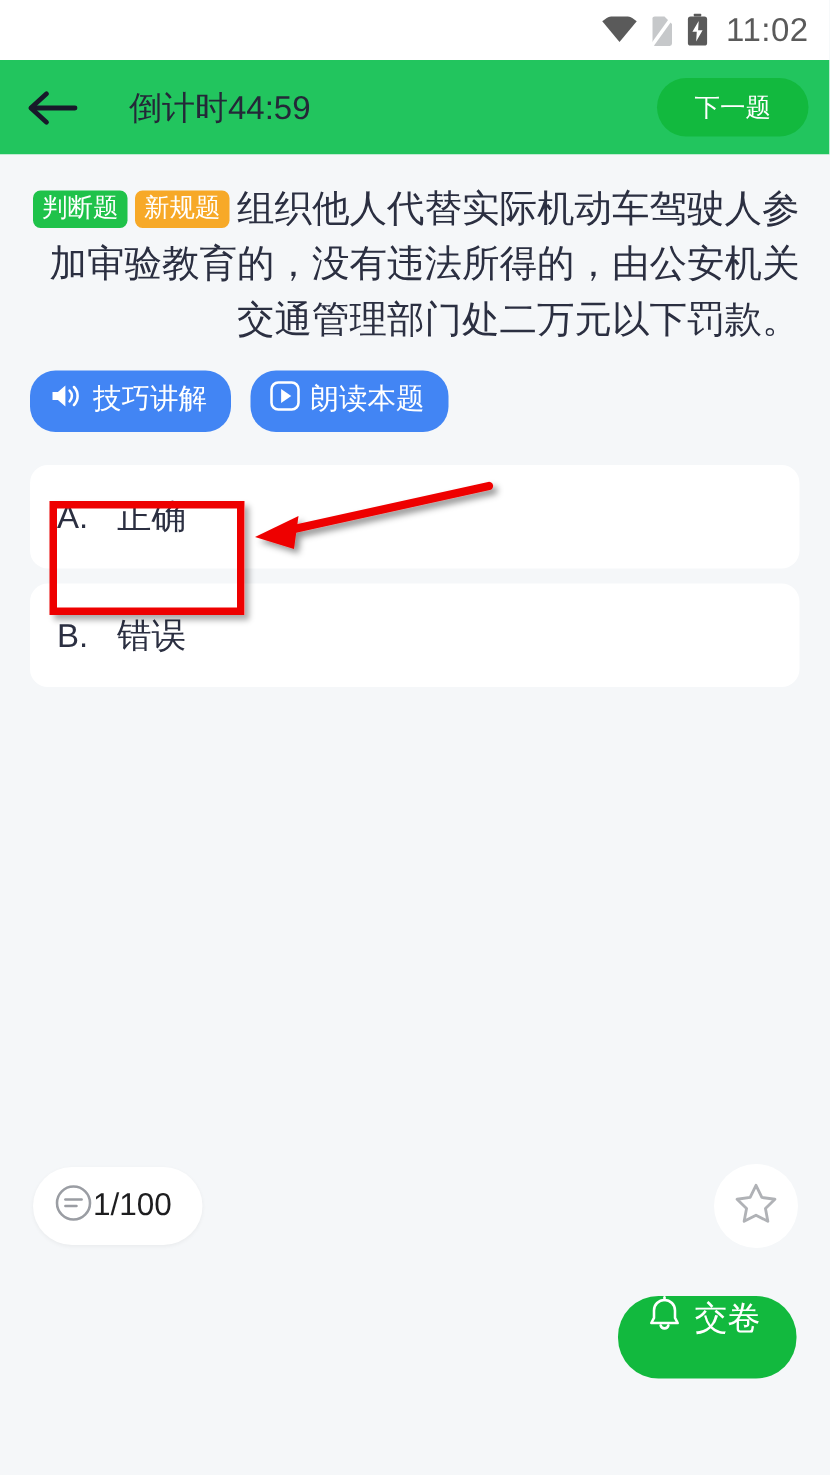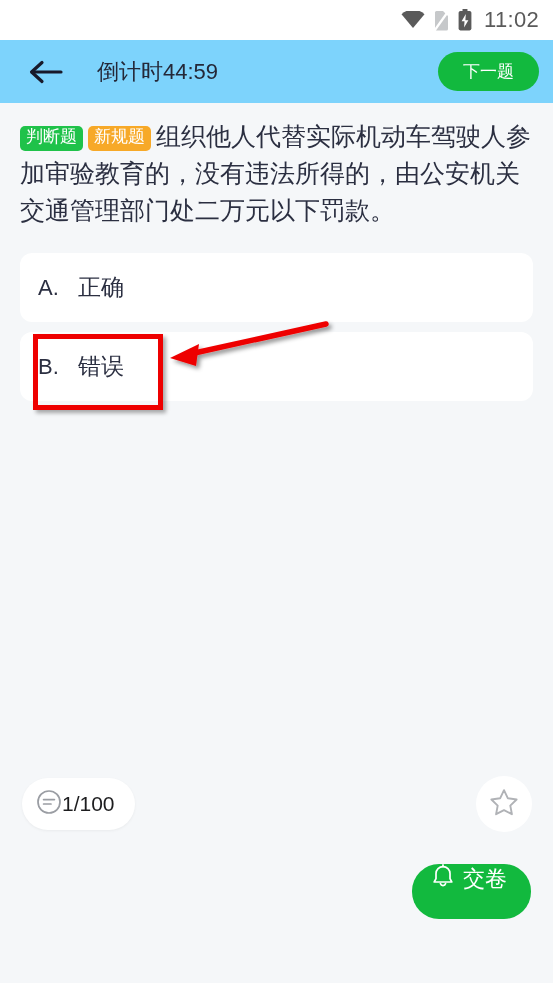--- a/index.html
+++ b/index.html
@@ -32,24 +32,24 @@
     font-size: 22px;
     color: #5a5a5a;
     letter-spacing: 0.3px;
     margin-left: 3px;
     font-family: "Liberation Sans", sans-serif;
   }
 
   
   .app-bar {
     height: 63px;
-    background: #7dd3fc;
-    display: flex;
-    align-items: center;
-    padding: 0 14px 0 29px;
+    background: #22c55e;
+    display: flex;
+    align-items: center;
+    padding: 0 14px 0 18px;
     position: relative;
   }
   .back-btn {
     width: 42px;
     height: 42px;
     display: flex;
     align-items: center;
     justify-content: flex-start;
     cursor: pointer;
     flex: none;
@@ -85,22 +85,23 @@
   }
 
   
   .question-wrap {
     padding: 18px 20px 0 20px;
   }
   .question-text {
     font-size: 25px;
     line-height: 1.47;
     color: #2b2f41;
-    font-family: Liberation Mono, monospace;
+    font-family: Liberation Sans, sans-serif;
     word-break: break-all;
+    text-align: right;
   }
   .tag {
     display: inline-block;
     color: #ffffff;
     font-size: 17px;
     border-radius: 5px;
     padding: 2px 6px 3px 6px;
     line-height: 1.15;
     vertical-align: 3px;
     margin-right: 5px;
@@ -269,20 +270,41 @@
   <div class="app-title">倒计时44:59</div>
   <button class="next-btn">下一题</button>
 </div>
 
 <div class="content">
 
   <div class="question-wrap">
     <div class="question-text"><span class="tag tag-type">判断题</span><span class="tag tag-new">新规题</span><span>组织他人代替实际机动车驾驶人参加审验教育的，没有违法所得的，由公安机关交通管理部门处二万元以下罚款。</span></div>
   </div>
 
+  <div class="actions-row">
+    <button class="pill-btn">
+      <span>
+        <svg width="22" height="18" viewBox="0 0 22 18">
+          <path d="M2 6.3 h3.6 L10.6 2 v14 L5.6 11.7 H2 Z" fill="#ffffff"></path>
+          <path d="M13.4 5.4 a5 5 0 0 1 0 7.2" fill="none" stroke="#ffffff" stroke-width="1.7" stroke-linecap="round"></path>
+          <path d="M16.3 3 a8.6 8.6 0 0 1 0 12" fill="none" stroke="#ffffff" stroke-width="1.7" stroke-linecap="round"></path>
+        </svg>
+      </span>
+      <span>技巧讲解</span>
+    </button>
+    <button class="pill-btn">
+      <span>
+        <svg width="20" height="20" viewBox="0 0 20 20">
+          <rect x="1" y="1" width="18" height="18" rx="4.5" fill="none" stroke="#ffffff" stroke-width="1.7"></rect>
+          <path d="M7.4 5.4 L14.2 10 L7.4 14.6 Z" fill="#ffffff"></path>
+        </svg>
+      </span>
+      <span>朗读本题</span>
+    </button>
+  </div>
 
   <div class="options">
     <div class="option-card">
       <span class="option-letter">A.</span>
       <span class="option-text">正确</span>
     </div>
     <div class="option-card">
       <span class="option-letter">B.</span>
       <span class="option-text">错误</span>
     </div>

